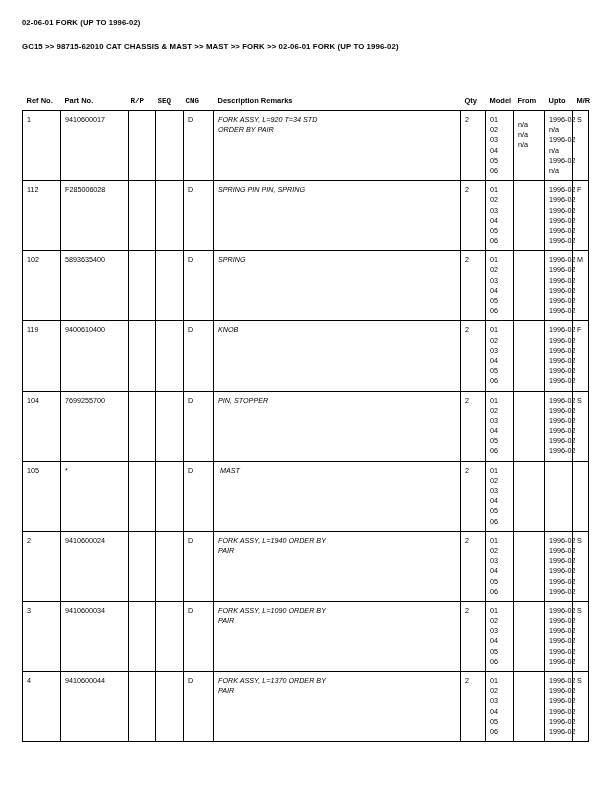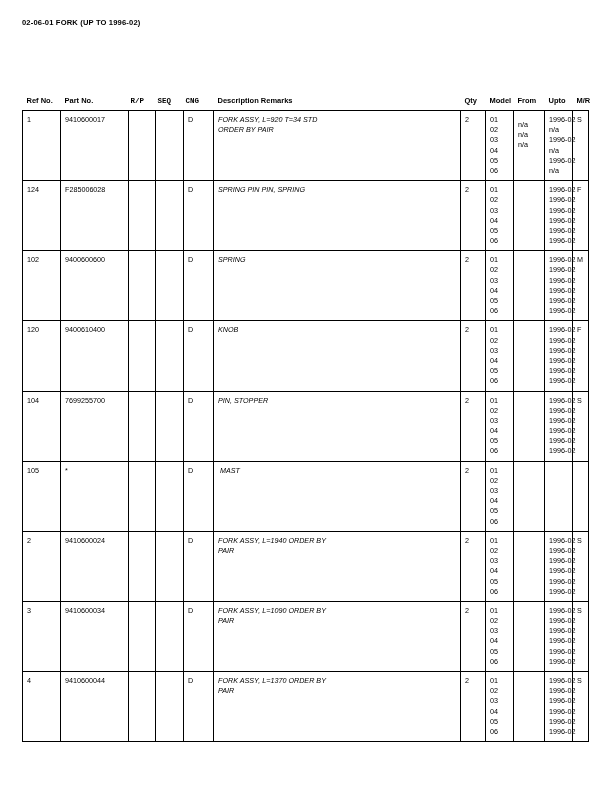--- a/index.html
+++ b/index.html
@@ -119,20 +119,21 @@
 
   .desc-line { display: block; font-style: italic; }
 </style>
 </head>
 <body>
 
 <div class="page">
 
   <div class="doc-title">02-06-01 FORK (UP TO 1996-02)</div>
 
+  <div class="breadcrumb">GC15 &gt;&gt; 98715-62010 CAT CHASSIS &amp; MAST &gt;&gt; MAST &gt;&gt; FORK &gt;&gt; 02-06-01 FORK (UP TO 1996-02)</div>
 
   <div class="table-wrap">
     <table class="parts">
       <colgroup>
         <col class="c-ref">
           <col class="c-part">
           <col class="c-rp">
           <col class="c-seq">
         <col class="c-cng">
           <col class="c-desc">
@@ -168,47 +169,47 @@
             <td class="col-seq"></td>
             <td class="col-cng">D</td>
             <td class="col-desc"><span class="desc-line">FORK ASSY, L=920 T=34 STD</span><span class="desc-line">ORDER BY PAIR</span></td>
             <td class="col-qty">2</td>
             <td class="col-model"><span class="stack"><span class="ln">01</span><span class="ln">02</span><span class="ln">03</span><span class="ln">04</span><span class="ln">05</span><span class="ln">06</span></span></td>
             <td class="col-from"><span class="stack offset-half"><span class="ln">n/a</span><span class="ln">n/a</span><span class="ln">n/a</span></span></td>
             <td class="col-upto"><span class="stack"><span class="ln">1996-02</span><span class="ln">n/a</span><span class="ln">1996-02</span><span class="ln">n/a</span><span class="ln">1996-02</span><span class="ln">n/a</span></span></td>
             <td class="col-mr">S</td>
           </tr>
           <tr>
-            <td class="col-ref">124</td>
+            <td class="col-ref">112</td>
             <td class="col-part">F285006028</td>
             <td class="col-rp"></td>
             <td class="col-seq"></td>
             <td class="col-cng">D</td>
             <td class="col-desc"><span class="desc-line">SPRING PIN PIN, SPRING</span></td>
             <td class="col-qty">2</td>
             <td class="col-model"><span class="stack"><span class="ln">01</span><span class="ln">02</span><span class="ln">03</span><span class="ln">04</span><span class="ln">05</span><span class="ln">06</span></span></td>
             <td class="col-from"><span class="stack"></span></td>
             <td class="col-upto"><span class="stack"><span class="ln">1996-02</span><span class="ln">1996-02</span><span class="ln">1996-02</span><span class="ln">1996-02</span><span class="ln">1996-02</span><span class="ln">1996-02</span></span></td>
             <td class="col-mr">F</td>
           </tr>
           <tr>
             <td class="col-ref">102</td>
-            <td class="col-part">9400600600</td>
+            <td class="col-part">5893635400</td>
             <td class="col-rp"></td>
             <td class="col-seq"></td>
             <td class="col-cng">D</td>
             <td class="col-desc"><span class="desc-line">SPRING</span></td>
             <td class="col-qty">2</td>
             <td class="col-model"><span class="stack"><span class="ln">01</span><span class="ln">02</span><span class="ln">03</span><span class="ln">04</span><span class="ln">05</span><span class="ln">06</span></span></td>
             <td class="col-from"><span class="stack"></span></td>
             <td class="col-upto"><span class="stack"><span class="ln">1996-02</span><span class="ln">1996-02</span><span class="ln">1996-02</span><span class="ln">1996-02</span><span class="ln">1996-02</span><span class="ln">1996-02</span></span></td>
             <td class="col-mr">M</td>
           </tr>
           <tr>
-            <td class="col-ref">120</td>
+            <td class="col-ref">119</td>
             <td class="col-part">9400610400</td>
             <td class="col-rp"></td>
             <td class="col-seq"></td>
             <td class="col-cng">D</td>
             <td class="col-desc"><span class="desc-line">KNOB</span></td>
             <td class="col-qty">2</td>
             <td class="col-model"><span class="stack"><span class="ln">01</span><span class="ln">02</span><span class="ln">03</span><span class="ln">04</span><span class="ln">05</span><span class="ln">06</span></span></td>
             <td class="col-from"><span class="stack"></span></td>
             <td class="col-upto"><span class="stack"><span class="ln">1996-02</span><span class="ln">1996-02</span><span class="ln">1996-02</span><span class="ln">1996-02</span><span class="ln">1996-02</span><span class="ln">1996-02</span></span></td>
             <td class="col-mr">F</td>

